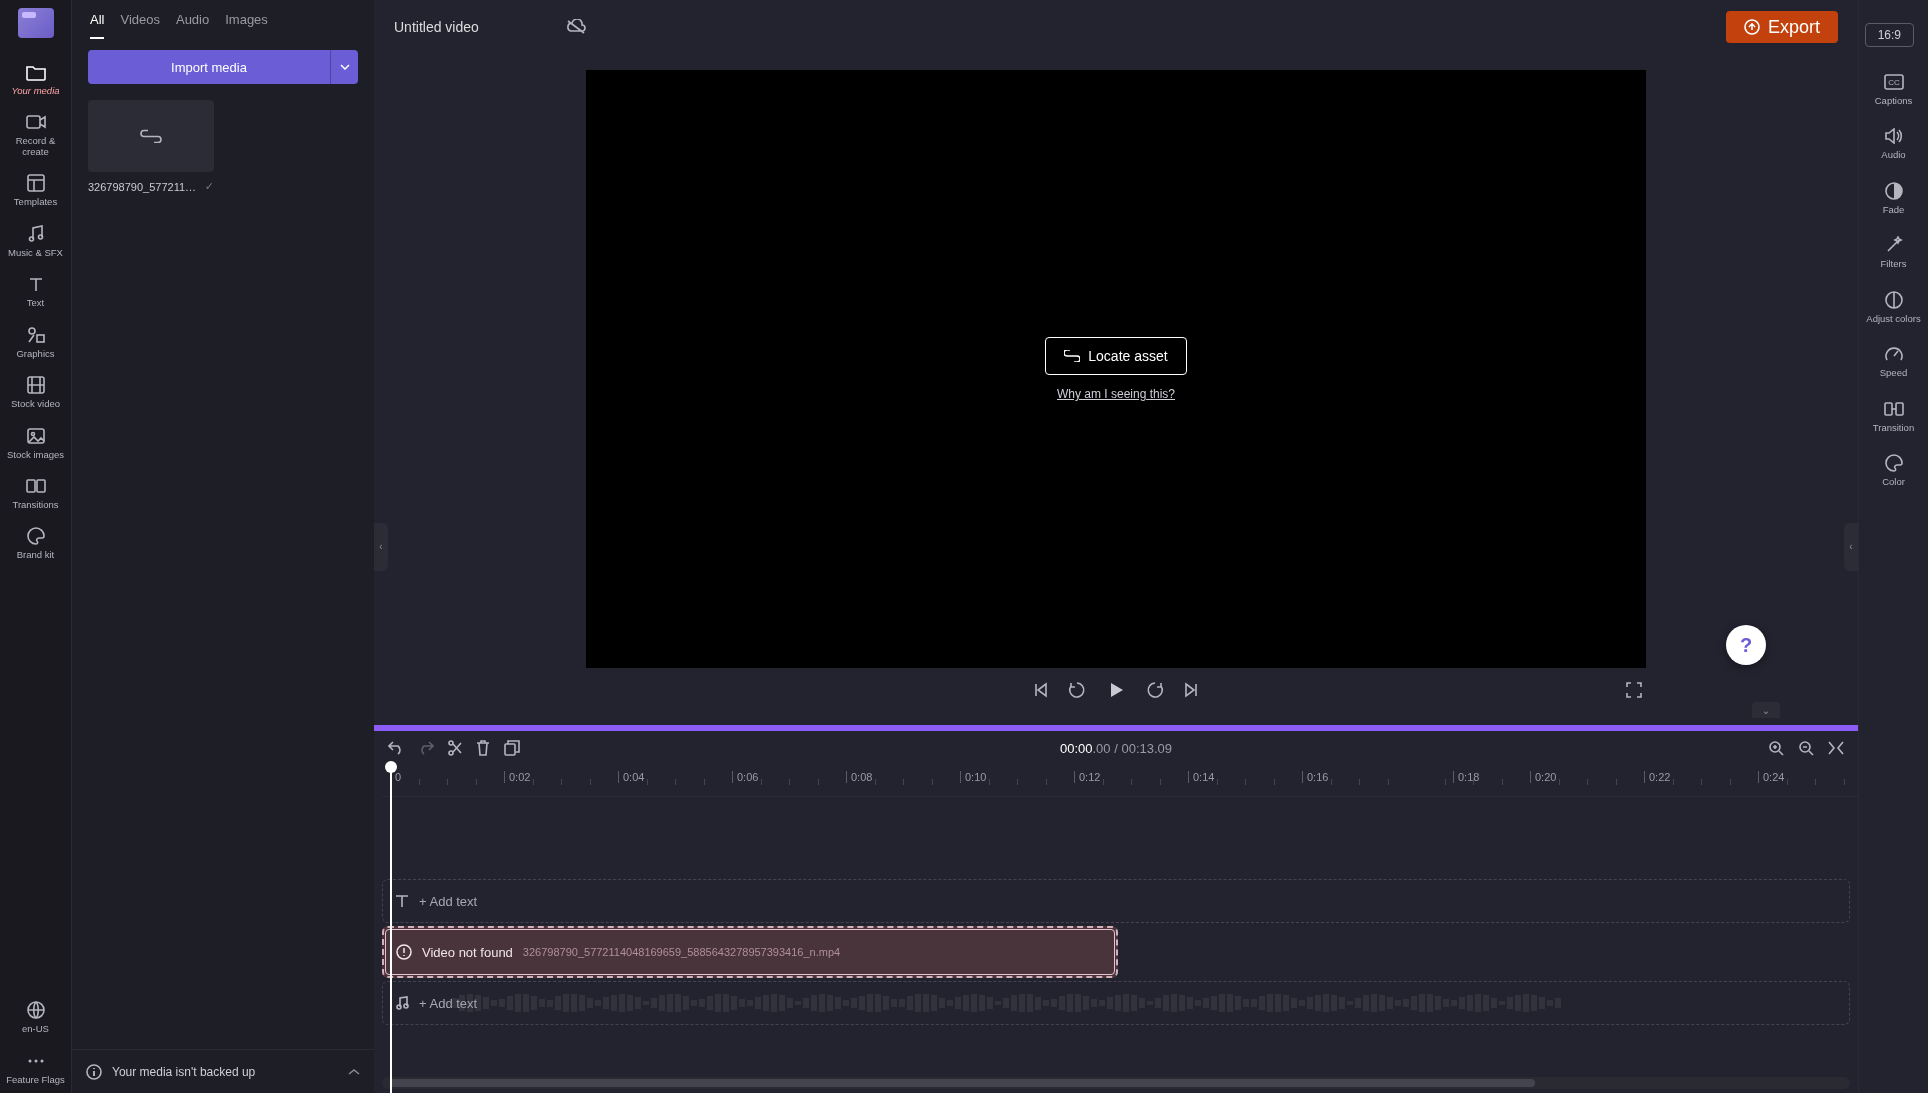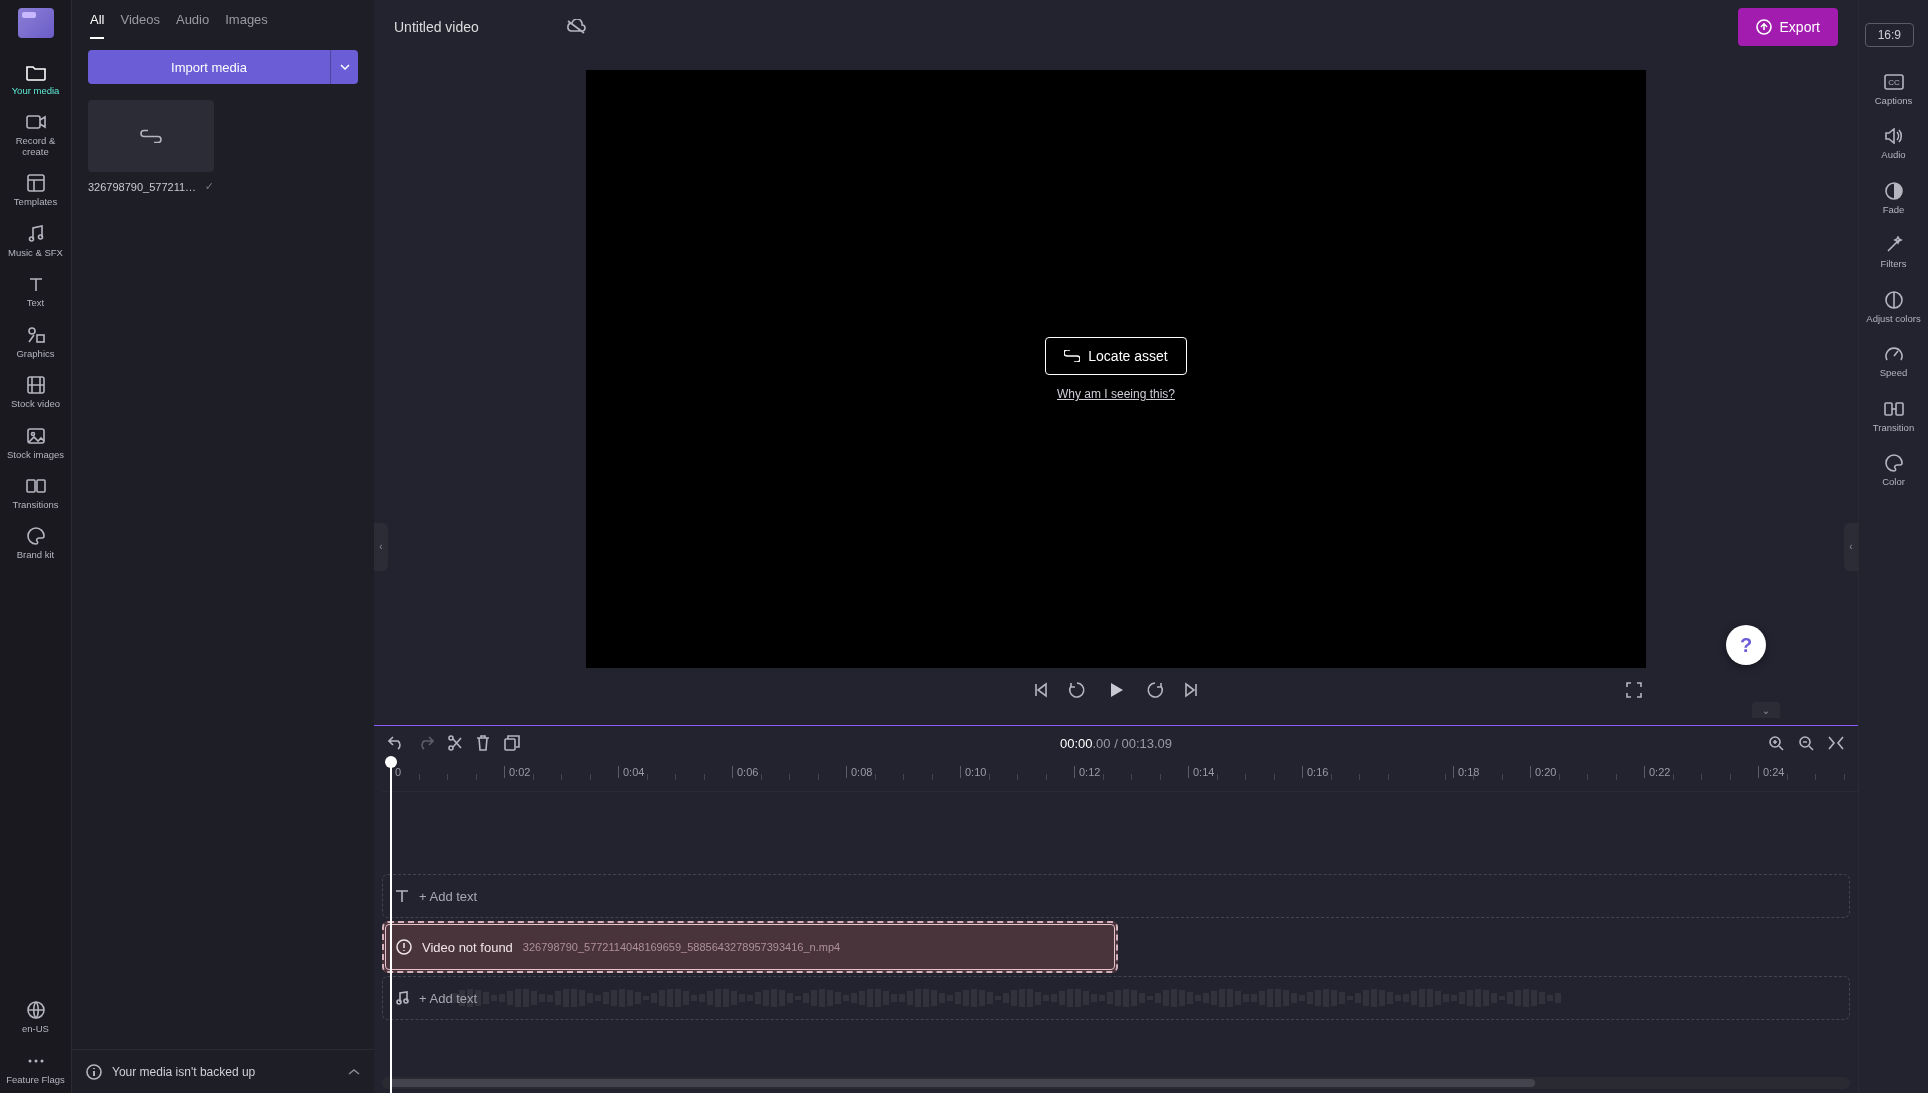--- a/index.html
+++ b/index.html
@@ -22,21 +22,21 @@
   width: 36px; height: 30px;
   background: linear-gradient(135deg,#8b7fd6,#6b5dc7);
   border-radius: 4px; margin-bottom: 16px;
   position: relative;
 }
 .logo::before { content:""; position:absolute; top:4px; left:4px; width:14px; height:6px; background:#c8b8ff; border-radius:2px;}
 .nav-item {
   width: 62px; display: flex; flex-direction: column; align-items: center;
   padding: 8px 0; cursor: pointer; color: #b5b5c0;
 }
-.nav-item.active { color: #5eead4; }
+.nav-item.active { color: #fca5a5; font-style: italic; }
 .nav-item .icon { width: 20px; height: 20px; margin-bottom: 4px; display:flex; align-items:center; justify-content:center;}
 .nav-item .label { font-size: 9.5px; text-align: center; line-height: 1.1; }
 .leftbar .spacer { flex: 1; }
 
 .media-panel {
   width: 302px; background: #1e1e26; display: flex; flex-direction: column;
 }
 .tabs { display: flex; gap: 16px; padding: 12px 18px 0; border-bottom: 1px solid transparent;}
 .tab { font-size: 13px; color: #9a9aa5; cursor: pointer; padding-bottom: 10px; }
 .tab.active { color: #fff; border-bottom: 2px solid #fff; }
@@ -65,22 +65,22 @@
 .backup-bar .chev { margin-left:auto; color:#8a8a95;}
 
 .main { flex:1; display:flex; flex-direction:column; background:#232330; position:relative;}
 .topbar {
   height: 54px; display:flex; align-items:center; padding:0 20px; background:#232330;
 }
 .title-input {
   background:transparent; border:none; color:#ddd; font-size:14px; outline:none; width:160px;
 }
 .export-btn {
-  margin-left:auto; background:#a21caf; color:#fff; border:none; height:38px; padding:0 18px;
-  border-radius:4px; font-size:14px; display:flex; align-items:center; gap:8px; cursor:pointer;
+  margin-left:auto; background:#c2410c; color:#fff; border:none; height:32px; padding:0 18px;
+  border-radius:4px; font-size:18px; display:flex; align-items:center; gap:8px; cursor:pointer;
 }
 .aspect { border:1px solid #5a5a68; border-radius:4px; padding:4px 12px; font-size:12px; color:#cfcfd8; margin-left:auto; margin-right:6px;}
 
 .rightbar {
   width: 70px; background:#232330; display:flex; flex-direction:column; align-items:center; padding-top:8px; border-left:1px solid #2a2a33;
 }
 .right-item { width:60px; display:flex; flex-direction:column; align-items:center; padding:10px 0; color:#b5b5c0; cursor:pointer;}
 .right-item .icon { width:20px; height:20px; margin-bottom:4px; display:flex; align-items:center; justify-content:center;}
 .right-item .label { font-size:9.5px; text-align:center; line-height:1.1;}
 .aspect-row { height:54px; display:flex; align-items:center; justify-content:flex-end; padding-right:8px; width:100%;}
@@ -106,21 +106,21 @@
 .collapse-right { right:70px; border-radius:6px 0 0 6px;}
 .more-chev { position:absolute; right:78px; top:702px; color:#8a8a95; width:28px; height:16px; background:#2c2c36; border-radius:4px 4px 0 0; display:flex;align-items:center;justify-content:center; font-size:10px;}
 
 .help-fab {
   position:absolute; right:92px; bottom:428px; width:40px; height:40px; border-radius:50%;
   background:#fff; display:flex; align-items:center; justify-content:center; color:#6a5dd6; font-size:20px; font-weight:bold; cursor:pointer;
   box-shadow:0 2px 8px rgba(0,0,0,.4);
 }
 
 .timeline-area {
-  height: 368px; background:#232330; border-top:1px solid #8b5cf6; display:flex; flex-direction:column;
+  height: 368px; background:#232330; border-top:6px solid #8b5cf6; display:flex; flex-direction:column;
 }
 .timeline-toolbar { height:34px; display:flex; align-items:center; padding:0 14px; gap:14px; color:#a8a8b3;}
 .tl-btn { cursor:pointer; display:flex; align-items:center;}
 .tl-toolbar-right { margin-left:auto; display:flex; gap:14px;}
 .timecode { position:absolute; left:50%; transform:translateX(-50%); font-size:13px;}
 .timecode .cur { color:#fff;}
 .timecode .sub { color:#9a9aa5;}
 .timecode .tot { color:#9a9aa5;}
 .ruler { height:32px; position:relative; border-bottom:1px solid #2a2a33; margin-left:8px;}
 .ruler-tick { position:absolute; top:6px; font-size:11px; color:#9a9aa5; border-left:1px solid #5a5a68; padding-left:4px; height:12px;}

